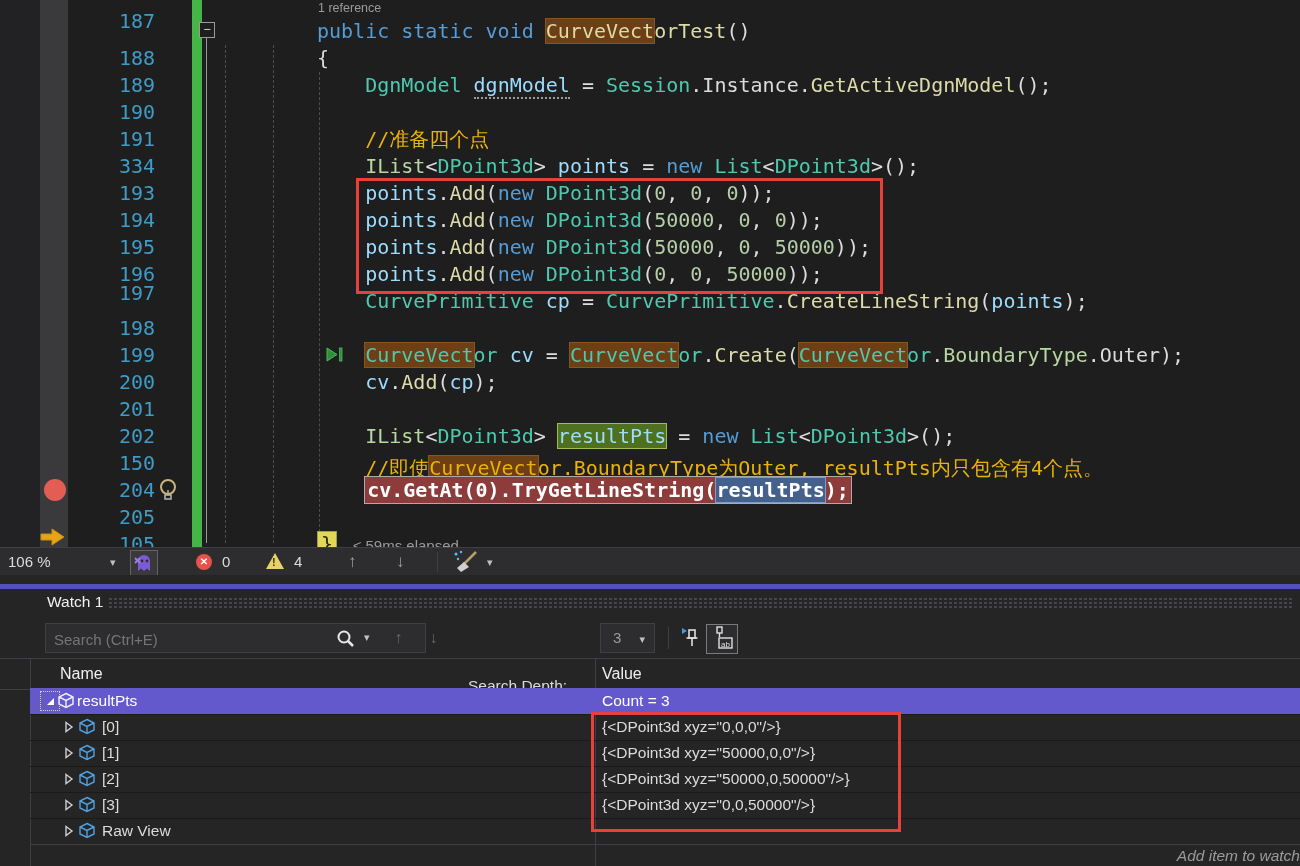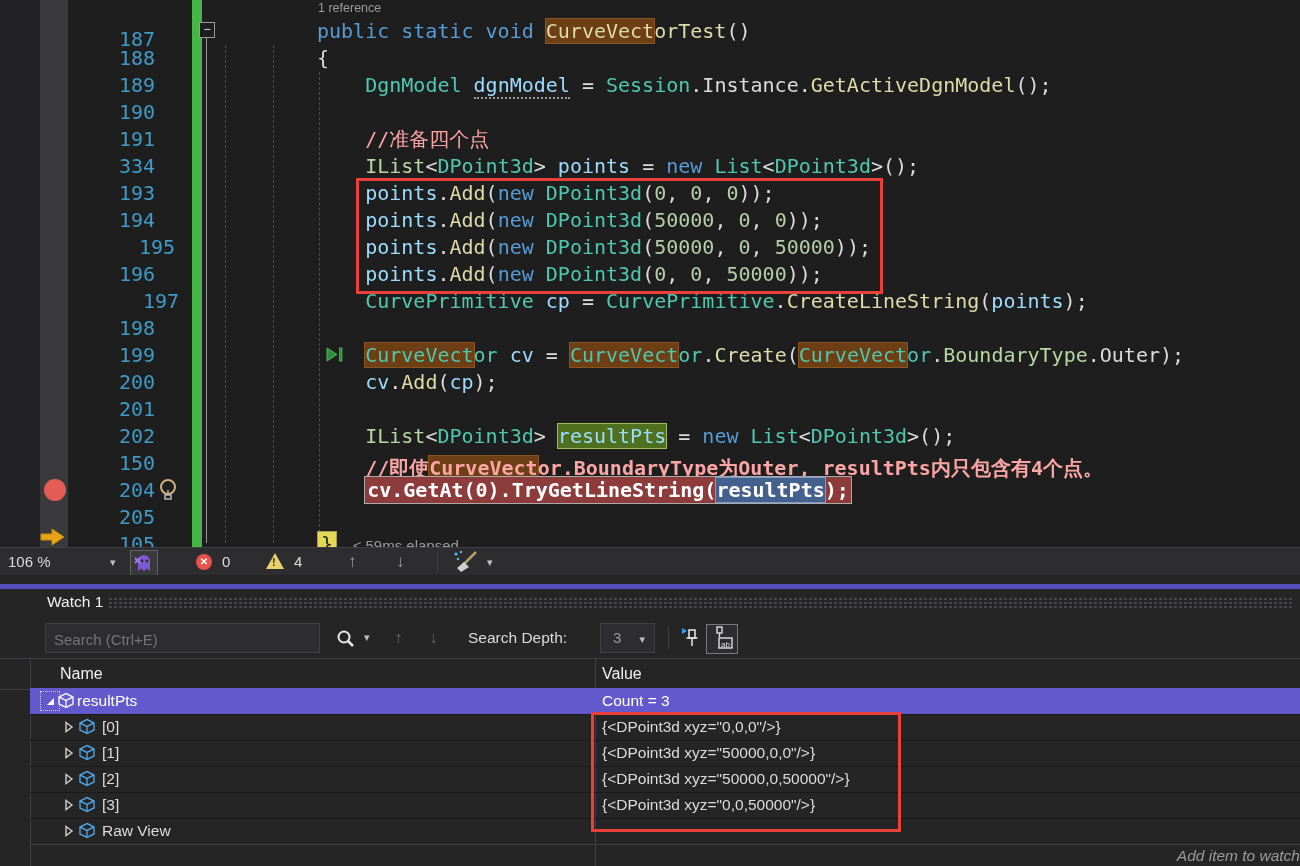--- a/index.html
+++ b/index.html
@@ -12,21 +12,21 @@
   .green-bar{position:absolute;left:192px;top:0;width:10px;height:547px;background:#45b545;}
   .outline-vline{position:absolute;left:206px;top:36px;width:0;height:507px;border-left:1.5px solid #9a9a9a;}
   .outline-box{position:absolute;left:199px;top:22px;width:14px;height:14px;border:1px solid #9a9a9a;
                background:#1e1e1e;color:#cdcdcd;font:12px/13px "DejaVu Sans Mono",monospace;text-align:center;}
   .iguide{position:absolute;top:45px;height:498px;width:0;border-left:1px dashed #4d4d4d;}
   .codelens{position:absolute;left:318px;top:1px;font-size:12.5px;color:#9b9b9b;}
   .lnum{position:absolute;left:40px;width:115px;height:27px;text-align:right;color:#3f9cc8;
         font:20px/27px "DejaVu Sans Mono",monospace;}
   .cline{position:absolute;left:317px;height:27px;white-space:pre;font:20px/27px "DejaVu Sans Mono",monospace;}
   .kw{color:#569cd6}.ty{color:#4ec9b0}.itf{color:#b8d7a3}.me{color:#dcdcaa}
-  .va{color:#9cdcfe}.nu{color:#b5cea8}.cm{color:#fca5a5}.pl{color:#dcdcdc}
+  .va{color:#9cdcfe}.nu{color:#b5cea8}.cm{color:#eab308}.pl{color:#dcdcdc}
   .hf{background:#6e3e14;box-shadow:0 0 0 1px #8a5420;}
   .hg{background:#4f711f;outline:1.5px solid #9dbe5a;color:#9cdcfe;}
   .ul{border-bottom:2px dotted #9b9b9b;}
   .grp{background:#8e3b3b;outline:1px solid #ababab;padding:1px 2px;}
   .w{color:#ffffff;font-weight:600;}
   .sel{background:#44608c;outline:1px solid #7e9cc7;}
   .brace{background:#e3d855;color:#23230f;padding:0 3px;border:1px solid #9d9d55;}
   .tip{font-family:"Liberation Sans",sans-serif;color:#9b9b9b;font-size:15px;margin-left:16px;}
   .bp-dot{position:absolute;left:44px;top:479px;width:22px;height:22px;border-radius:50%;background:#e35d55;}
   .anno{position:absolute;border:3px solid #e8403a;}
@@ -43,21 +43,21 @@
   .navarrow{color:#a0a0a0;font-size:17px;}
   .vsep{position:absolute;top:4px;width:1px;height:20px;background:#3f3f46;}
   .iconbox{position:absolute;top:2px;width:26px;height:24px;border:1px solid #636363;background:#39393c;}
   .gapstrip{position:absolute;left:0;top:575px;width:1300px;height:9px;background:#252526;}
   .splitter{position:absolute;left:0;top:584px;width:1300px;height:5px;background:#5450c0;}
   
   .watch{position:absolute;left:0;top:589px;width:1300px;height:277px;background:#252526;}
   .wtitle{position:absolute;left:47px;top:4px;font-size:15.5px;color:#f0f0f0;}
   .grip{position:absolute;left:108px;right:6px;top:8px;height:13px;
         background-image:radial-gradient(circle,#45454a 1.2px,transparent 1.4px);background-size:5px 4px;}
-  .searchbox{position:absolute;left:45px;top:34px;width:275px;height:30px;background:#2d2d30;border:1px solid #3f3f46;box-sizing:border-box;}
+  .searchbox{position:absolute;left:45px;top:34px;width:381px;height:30px;background:#2d2d30;border:1px solid #3f3f46;box-sizing:border-box;}
   .searchbox input{position:absolute;left:6px;top:0;width:280px;height:28px;background:transparent;border:none;outline:none;
         color:#9b9b9b;font-size:15px;font-family:"Liberation Sans",sans-serif;}
   .wtool{position:absolute;top:34px;height:30px;line-height:30px;font-size:15.5px;color:#dcdcdc;}
   .depthbox{position:absolute;left:600px;top:34px;width:55px;height:30px;background:#2d2d30;border:1px solid #3f3f46;box-sizing:border-box;
             color:#9b9b9b;font-size:15px;line-height:28px;}
   .whdr{position:absolute;left:0;top:69px;width:1300px;height:30px;border-top:1px solid #3f3f46;border-bottom:1px solid #3f3f46;
         font-size:16px;color:#efefef;line-height:30px;}
   .coldiv{position:absolute;left:595px;top:69px;width:1px;height:208px;background:#3f3f46;}
   .leftdiv{position:absolute;left:30px;top:69px;width:1px;height:208px;background:#3f3f46;}
   .wrow{position:absolute;left:30px;width:1270px;height:26px;border-bottom:1px solid #1a1a1b;font-size:15.5px;color:#dcdcdc;}
@@ -82,31 +82,31 @@
     <div class="bp-margin"></div>
     <div class="green-bar"></div>
     <div class="outline-vline"></div>
     <div class="outline-box">−</div>
     <div class="iguide" style="left:225px;"></div>
     <div class="iguide" style="left:273px;"></div>
     <div class="iguide" style="left:319px;top:72px;height:460px;"></div>
     <div class="codelens">1 reference</div>
 
     <div id="gutter">
-        <div class="lnum" style="top: 26px;">187</div>
+        <div class="lnum" style="top: 8px;">187</div>
         <div class="lnum" style="top: 45px;">188</div>
         <div class="lnum" style="top: 72px;">189</div>
         <div class="lnum" style="top: 99px;">190</div>
         <div class="lnum" style="top: 126px;">191</div>
         <div class="lnum" style="top: 153px;">334</div>
         <div class="lnum" style="top: 180px;">193</div>
         <div class="lnum" style="top: 207px;">194</div>
-        <div class="lnum" style="top: 234px; padding-left: 20px;">195</div>
+        <div class="lnum" style="top: 234px;">195</div>
         <div class="lnum" style="top: 261px;">196</div>
-        <div class="lnum" style="top: 288px; margin-left: 24px;">197</div>
+        <div class="lnum" style="top: 280px;">197</div>
         <div class="lnum" style="top: 315px;">198</div>
         <div class="lnum" style="top: 342px;">199</div>
         <div class="lnum" style="top: 369px;">200</div>
         <div class="lnum" style="top: 396px;">201</div>
         <div class="lnum" style="top: 423px;">202</div>
         <div class="lnum" style="top: 450px;">150</div>
         <div class="lnum" style="top: 477px;">204</div>
         <div class="lnum" style="top: 504px;">205</div>
         <div class="lnum" style="top: 531px;">105</div>
       </div>
@@ -120,21 +120,21 @@
         <div class="cline" style="top: 180px;"><span class="pl">    </span><span class="va">points</span><span class="pl">.</span><span class="me">Add</span><span class="pl">(</span><span class="kw">new</span><span class="pl"> </span><span class="ty">DPoint3d</span><span class="pl">(</span><span class="nu">0</span><span class="pl">, </span><span class="nu">0</span><span class="pl">, </span><span class="nu">0</span><span class="pl">));</span></div>
         <div class="cline" style="top: 207px;"><span class="pl">    </span><span class="va">points</span><span class="pl">.</span><span class="me">Add</span><span class="pl">(</span><span class="kw">new</span><span class="pl"> </span><span class="ty">DPoint3d</span><span class="pl">(</span><span class="nu">50000</span><span class="pl">, </span><span class="nu">0</span><span class="pl">, </span><span class="nu">0</span><span class="pl">));</span></div>
         <div class="cline" style="top: 234px;"><span class="pl">    </span><span class="va">points</span><span class="pl">.</span><span class="me">Add</span><span class="pl">(</span><span class="kw">new</span><span class="pl"> </span><span class="ty">DPoint3d</span><span class="pl">(</span><span class="nu">50000</span><span class="pl">, </span><span class="nu">0</span><span class="pl">, </span><span class="nu">50000</span><span class="pl">));</span></div>
         <div class="cline" style="top: 261px;"><span class="pl">    </span><span class="va">points</span><span class="pl">.</span><span class="me">Add</span><span class="pl">(</span><span class="kw">new</span><span class="pl"> </span><span class="ty">DPoint3d</span><span class="pl">(</span><span class="nu">0</span><span class="pl">, </span><span class="nu">0</span><span class="pl">, </span><span class="nu">50000</span><span class="pl">));</span></div>
         <div class="cline" style="top: 288px;"><span class="pl">    </span><span class="ty">CurvePrimitive</span><span class="pl"> </span><span class="va">cp</span><span class="pl"> = </span><span class="ty">CurvePrimitive</span><span class="pl">.</span><span class="me">CreateLineString</span><span class="pl">(</span><span class="va">points</span><span class="pl">);</span></div>
         <div class="cline" style="top: 315px;"></div>
         <div class="cline" style="top: 342px;"><span class="pl">    </span><span class="ty hf">CurveVect</span><span class="ty">or</span><span class="pl"> </span><span class="va">cv</span><span class="pl"> = </span><span class="ty hf">CurveVect</span><span class="ty">or</span><span class="pl">.</span><span class="me">Create</span><span class="pl">(</span><span class="ty hf">CurveVect</span><span class="ty">or</span><span class="pl">.</span><span class="itf">BoundaryType</span><span class="pl">.Outer);</span></div>
         <div class="cline" style="top: 369px;"><span class="pl">    </span><span class="va">cv</span><span class="pl">.</span><span class="me">Add</span><span class="pl">(</span><span class="va">cp</span><span class="pl">);</span></div>
         <div class="cline" style="top: 396px;"></div>
         <div class="cline" style="top: 423px;"><span class="pl">    </span><span class="itf">IList</span><span class="pl">&lt;</span><span class="ty">DPoint3d</span><span class="pl">&gt; </span><span class="hg">resultPts</span><span class="pl"> = </span><span class="kw">new</span><span class="pl"> </span><span class="ty">List</span><span class="pl">&lt;</span><span class="ty">DPoint3d</span><span class="pl">&gt;();</span></div>
-        <div class="cline" style="top: 455px; font-weight: bold;"><span class="cm">    //即使</span><span class="cm hf">CurveVect</span><span class="cm">or.BoundaryType为Outer, resultPts内只包含有4个点。</span></div>
+        <div class="cline" style="top: 455px;"><span class="cm">    //即使</span><span class="cm hf">CurveVect</span><span class="cm">or.BoundaryType为Outer, resultPts内只包含有4个点。</span></div>
         <div class="cline" style="top: 477px;"><span class="pl">    </span><span class="grp"><span class="w">cv.GetAt(0).TryGetLineString(</span><span class="w sel">resultPts</span><span class="w">);</span></span></div>
         <div class="cline" style="top: 504px;"></div>
         <div class="cline" style="top: 531px;"><span class="brace">}</span><span class="tip">≤ 59ms elapsed</span></div>
       </div>
 
     <div class="bp-dot"></div>
 
     <div style="position:absolute;left:156px;top:477px;">
       <svg width="24" height="25" viewBox="0 0 24 25">
         <circle cx="12" cy="10" r="7" fill="none" stroke="#c9b37e" stroke-width="2"></circle>
@@ -204,21 +204,21 @@
       <div style="position:absolute;left:290px;top:5px;">
         <svg width="20" height="20" viewBox="0 0 20 20">
           <circle cx="8" cy="8" r="5.5" fill="none" stroke="#e8e8e8" stroke-width="2"></circle>
           <line x1="12" y1="12" x2="17" y2="17" stroke="#e8e8e8" stroke-width="2.5"></line>
         </svg>
       </div>
       <div class="caret" style="position:absolute;left:318px;top:7px;">▾</div>
     </div>
     <div class="wtool navarrow" style="left:395px;color:#6a6a6a;">↑</div>
     <div class="wtool navarrow" style="left:430px;color:#6a6a6a;">↓</div>
-    <div class="wtool" style="left:468px;">Search Depth:</div>
+    <div class="wtool" style="left:468px;margin-top:48px;">Search Depth:</div>
     <div class="depthbox">
       <span style="margin-left:12px;">3</span>
       <span class="caret" style="margin-left:14px;">▾</span>
     </div>
     <div class="vsep" style="left:668px;top:38px;height:22px;"></div>
     <div style="position:absolute;left:678px;top:37px;">
       <svg width="24" height="24" viewBox="0 0 24 24">
         <path d="M4 2 L9 5 L4 8 Z" fill="#3b9bf0"></path>
         <rect x="11" y="4" width="6" height="8" fill="none" stroke="#e0e0e0" stroke-width="1.6"></rect>
         <line x1="8.5" y1="12" x2="19.5" y2="12" stroke="#e0e0e0" stroke-width="1.6"></line>

